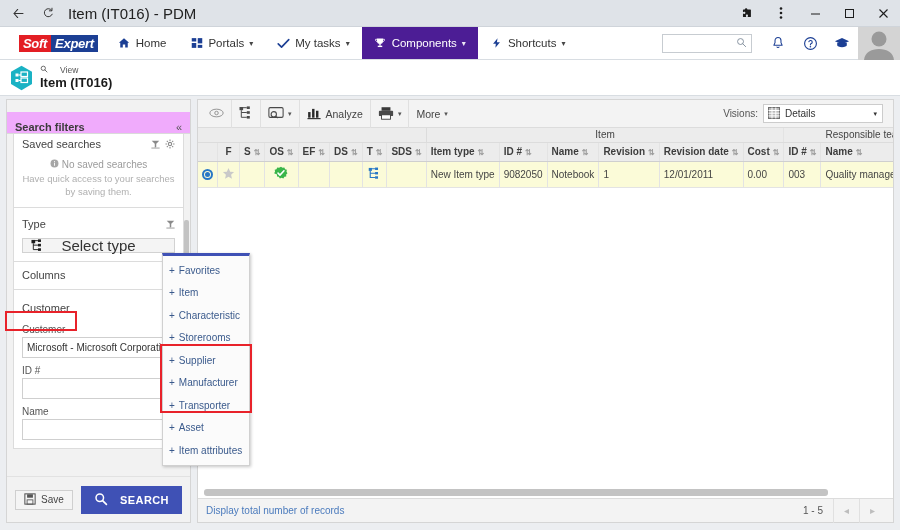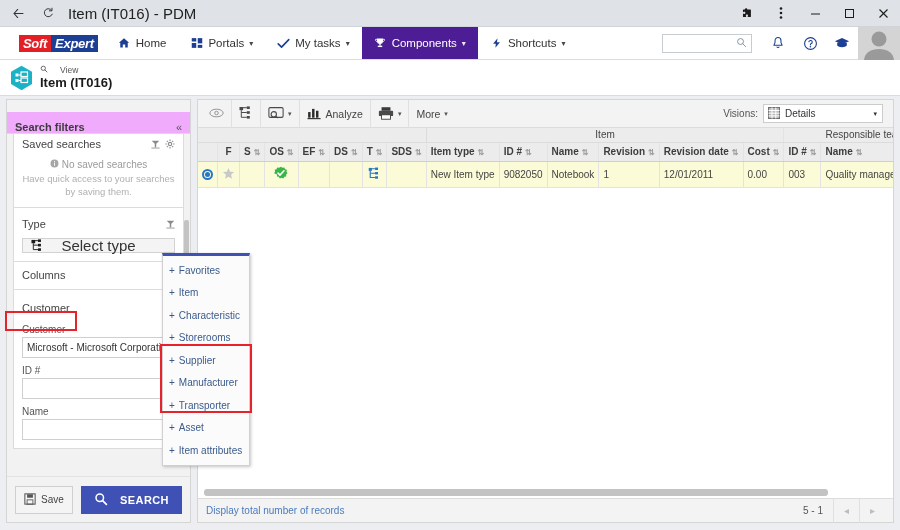--- a/index.html
+++ b/index.html
@@ -158,21 +158,21 @@
   .cust-hilite {
     position: absolute; left: 5px; top: 311px; width: 72px; height: 20px;
     border: 2px solid #e8222a; z-index: 6; pointer-events: none;
   }
 
   .sb-footer {
     height: 46px; background: #f2f2f2; display: flex; align-items: center;
     padding: 0 8px; gap: 8px; border-top: 1px solid #e2e2e2;
   }
   .save-btn {
-    width: 58px; height: 28px; background: #f4f4f4; border: 1px solid #cfcfcf;
+    width: 58px; height: 20px; background: #f4f4f4; border: 1px solid #cfcfcf;
     display: flex; align-items: center; justify-content: center; gap: 5px;
     font-size: 10px; color: #444; cursor: pointer;
   }
   .search-btn {
     flex: 1; height: 28px; background: #3f51b5; color: #fff;
     display: flex; align-items: center; justify-content: center; gap: 12px;
     font-size: 11px; font-weight: bold; letter-spacing: .4px; cursor: pointer;
   }
 
   .sb-vscroll {
@@ -742,21 +742,21 @@
       </table>
 
       <div class="hscroll-track">
         <div class="hscroll-thumb"></div>
       </div>
     </div>
 
     <div class="statusbar">
       <span>Display total number of records</span>
       <span class="sb-pages">
-        <span class="rng">5 - 1</span>
+        <span class="rng">1 - 5</span>
         <span class="pgbtn">◂</span>
         <span class="pgbtn">▸</span>
       </span>
     </div>
   </div>
 
   <div class="menu">
     <div class="menu-item">
       <span class="pl">+</span>
       <span>Favorites</span>

